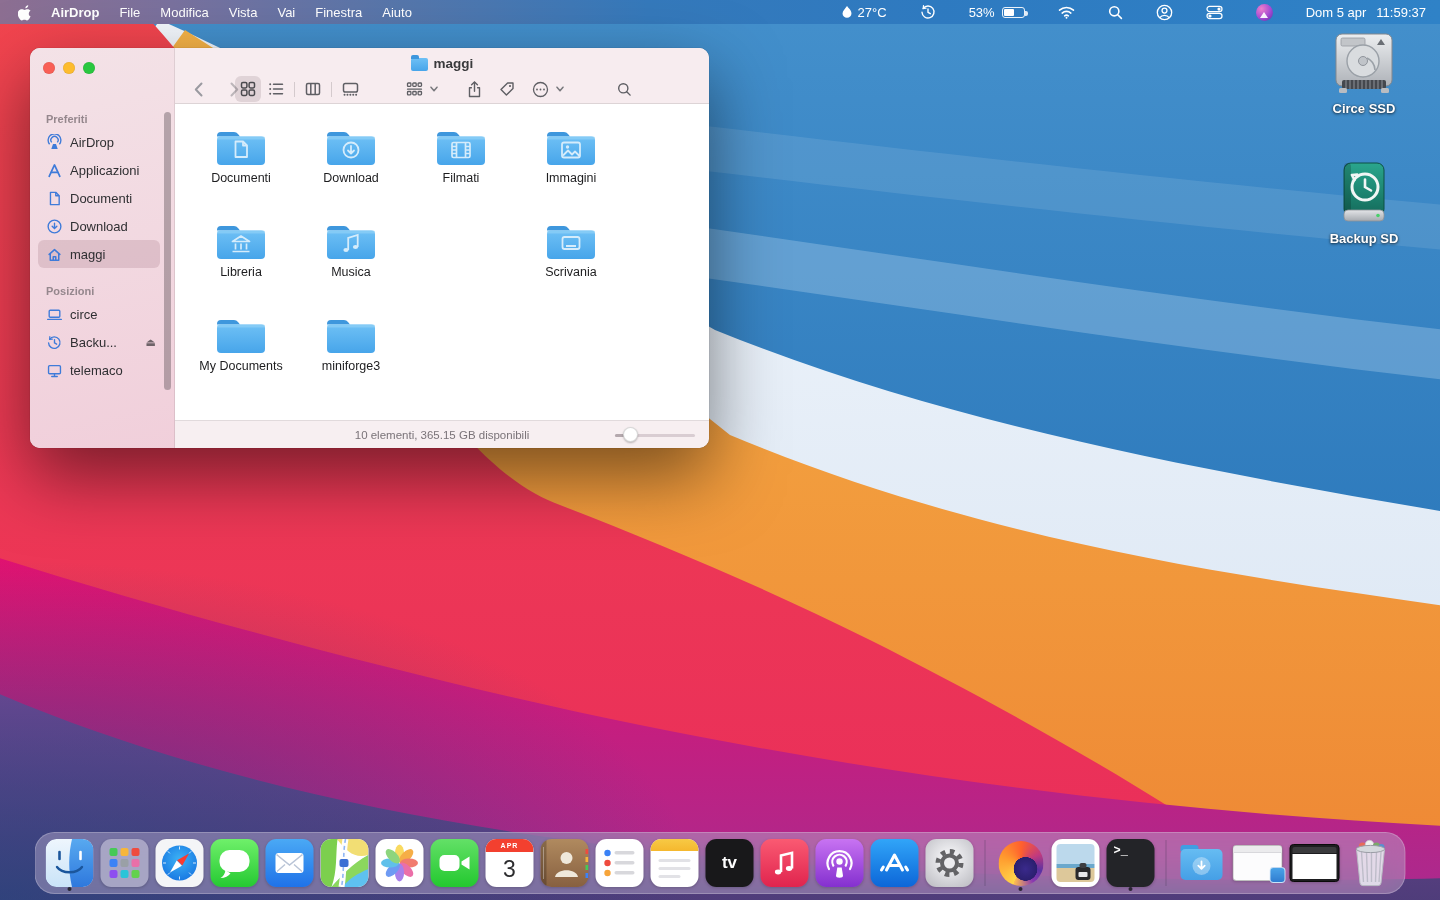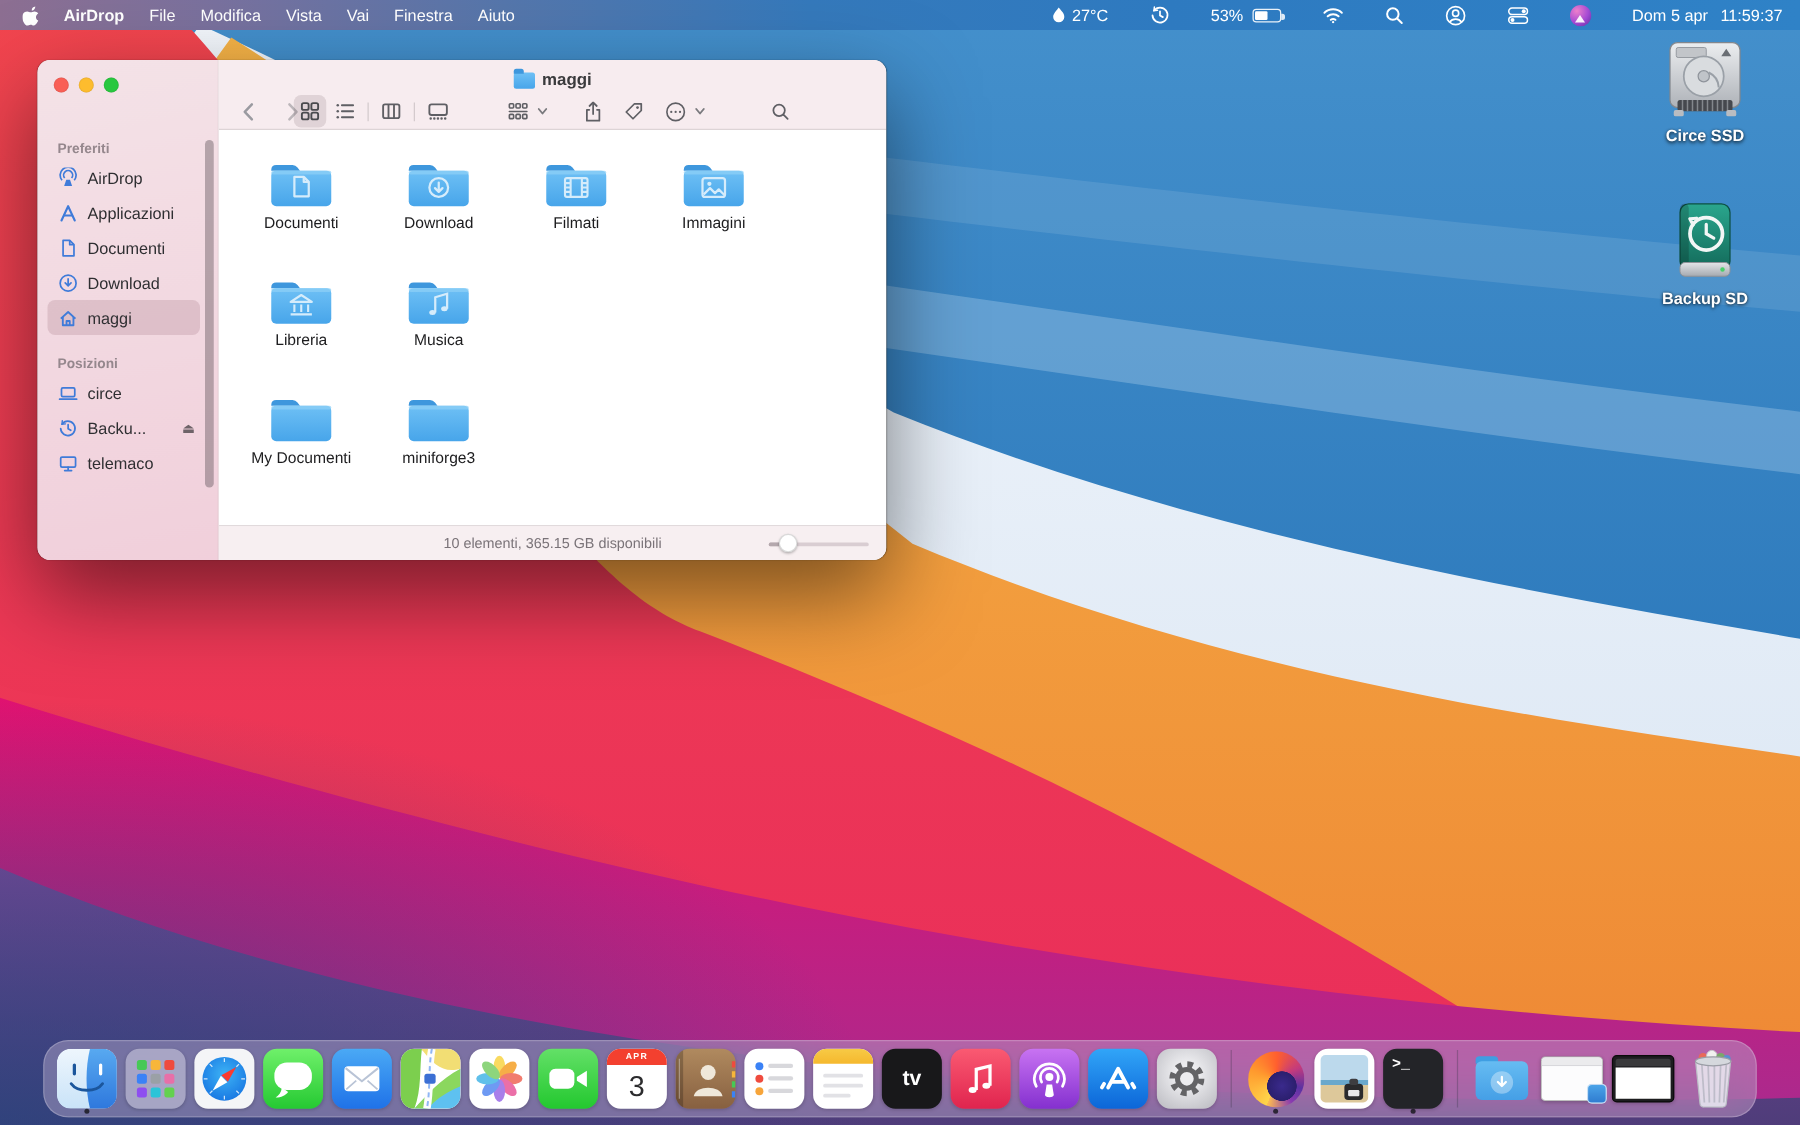--- a/index.html
+++ b/index.html
@@ -610,26 +610,33 @@
             </svg>
           <div class="folder-label">Libreria</div>
         </div>
         <div class="folder-item" style="left:128px;top:118px;">
           <svg width="52" height="40" viewBox="0 0 52 40">
               <use href="#sym-folder"></use>
               <use href="#fg-music"></use>
             </svg>
           <div class="folder-label">Musica</div>
         </div>
+        <div class="folder-item" style="left:348px;top:118px;">
+          <svg width="52" height="40" viewBox="0 0 52 40">
+              <use href="#sym-folder"></use>
+              <use href="#fg-desktop"></use>
+            </svg>
+          <div class="folder-label">Scrivania</div>
+        </div>
 
         <div class="folder-item" style="left:18px;top:212px;">
           <svg width="52" height="40" viewBox="0 0 52 40">
               <use href="#sym-folder"></use>
             </svg>
-          <div class="folder-label">My Documenti</div>
+          <div class="folder-label">My Documents</div>
         </div>
         <div class="folder-item" style="left:128px;top:212px;">
           <svg width="52" height="40" viewBox="0 0 52 40">
               <use href="#sym-folder"></use>
             </svg>
           <div class="folder-label">miniforge3</div>
         </div>
       </div>
 
       <div class="statusbar">

